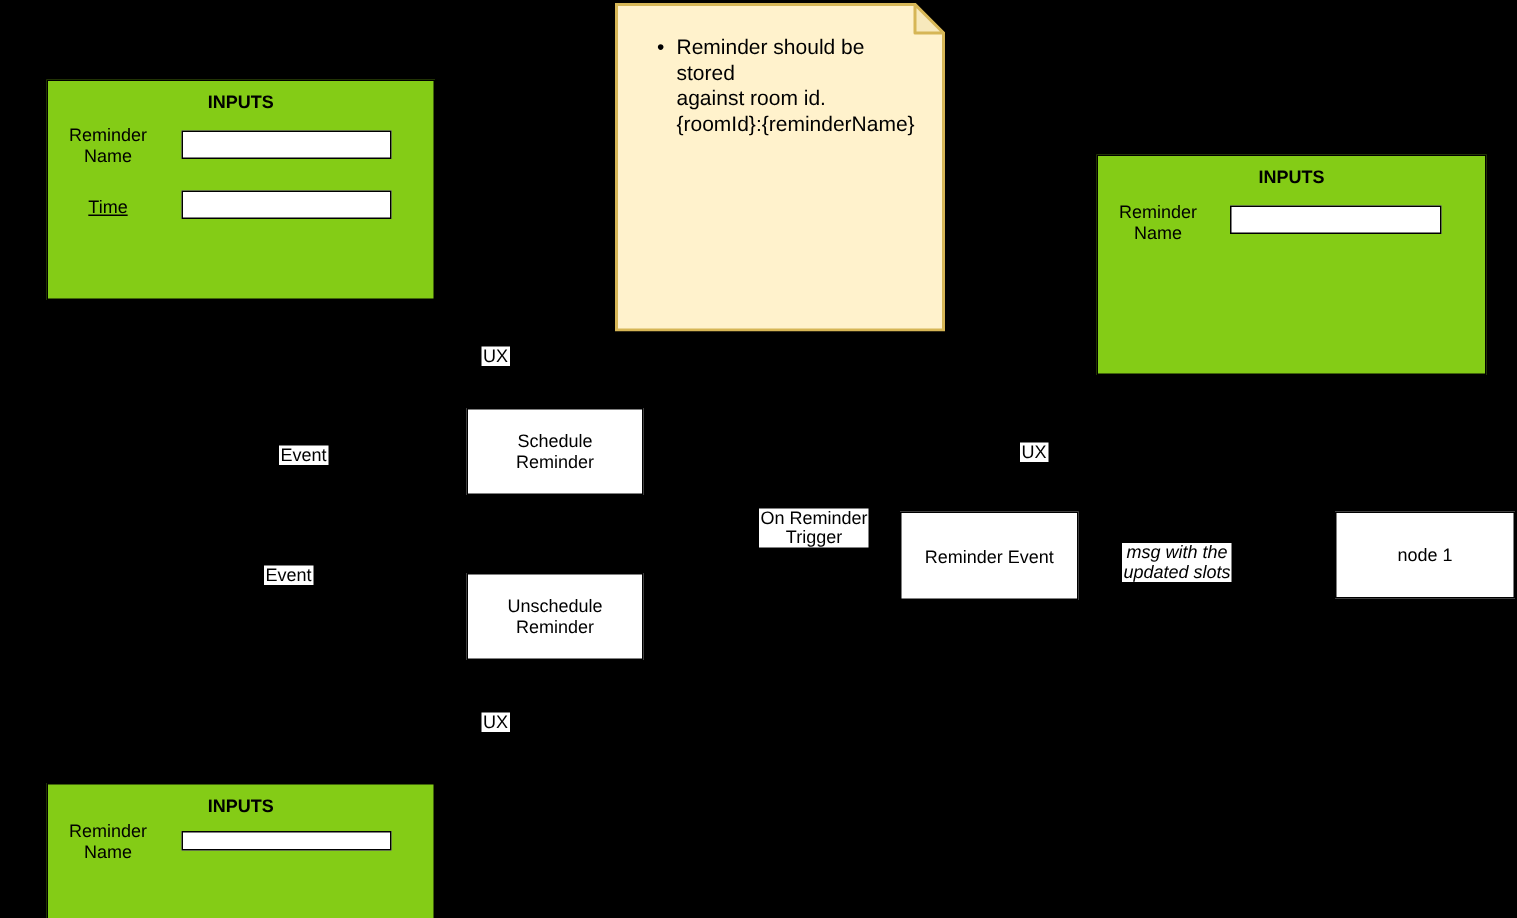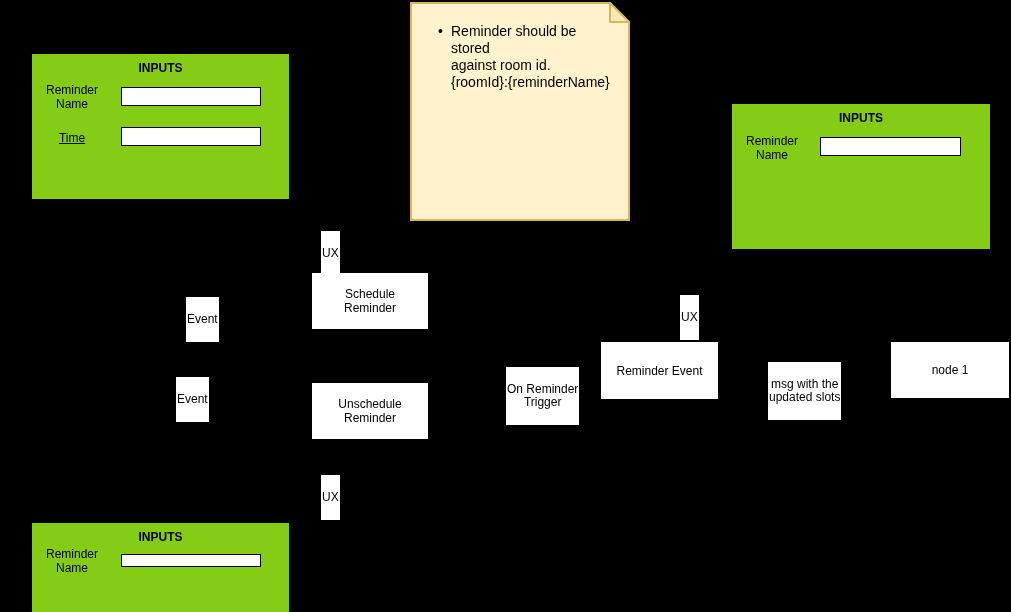--- a/index.html
+++ b/index.html
@@ -27,31 +27,31 @@
   .n-schedule{left:311px;top:272px;width:118px;height:58px;}
   .n-unschedule{left:311px;top:382px;width:118px;height:58px;justify-content:center;}
   .n-reminder-init{left:600px;top:341px;width:119px;height:59px;}
   .n-node1{left:890px;top:341px;width:120px;height:58px;}
 
   
   .edge-label{
     position:absolute;
     background:#ffffff;
     font-size:12px;line-height:13px;
-    padding:16px 1px;
+    padding:0 1px;
     text-align:center;
     white-space:pre-line;
   }
   .el-event1{left:186px;top:297px;}
   .el-event2{left:176px;top:377px;}
   .el-ux1{left:321px;top:231px;}
   .el-ux2{left:321px;top:475px;}
   .el-ux3{left:680px;top:295px;}
-  .el-trigger{left:506px;top:339px;margin-top:28px;}
-  .el-msg{left:768px;top:362px;}
+  .el-trigger{left:506px;top:339px;}
+  .el-msg{left:748px;top:362px;font-style:italic;}
 
   
   .form{
     position:absolute;
     background:#84cc16;
     border:1px solid #000000;
     box-sizing:border-box;
   }
   .f-topleft{left:31px;top:53px;width:259px;height:147px;}
   .f-topright{left:731px;top:103px;width:260px;height:147px;}

